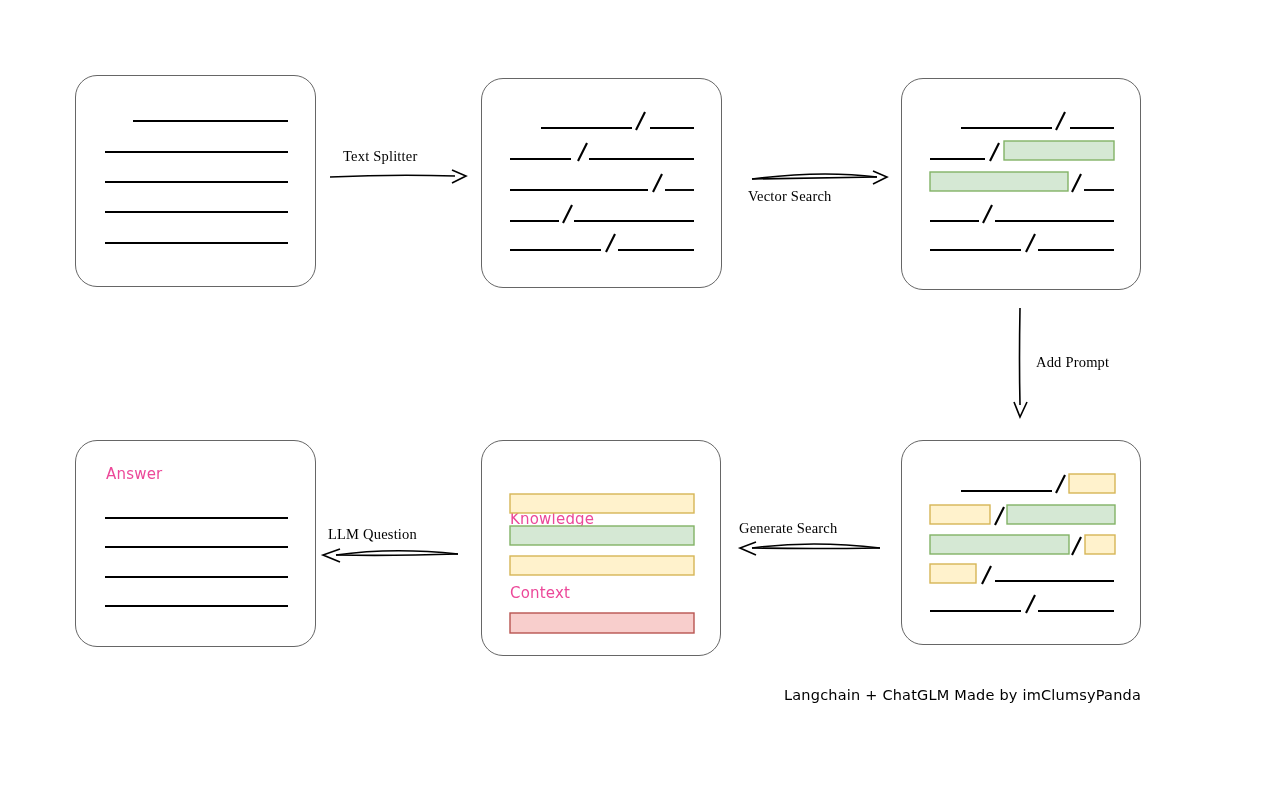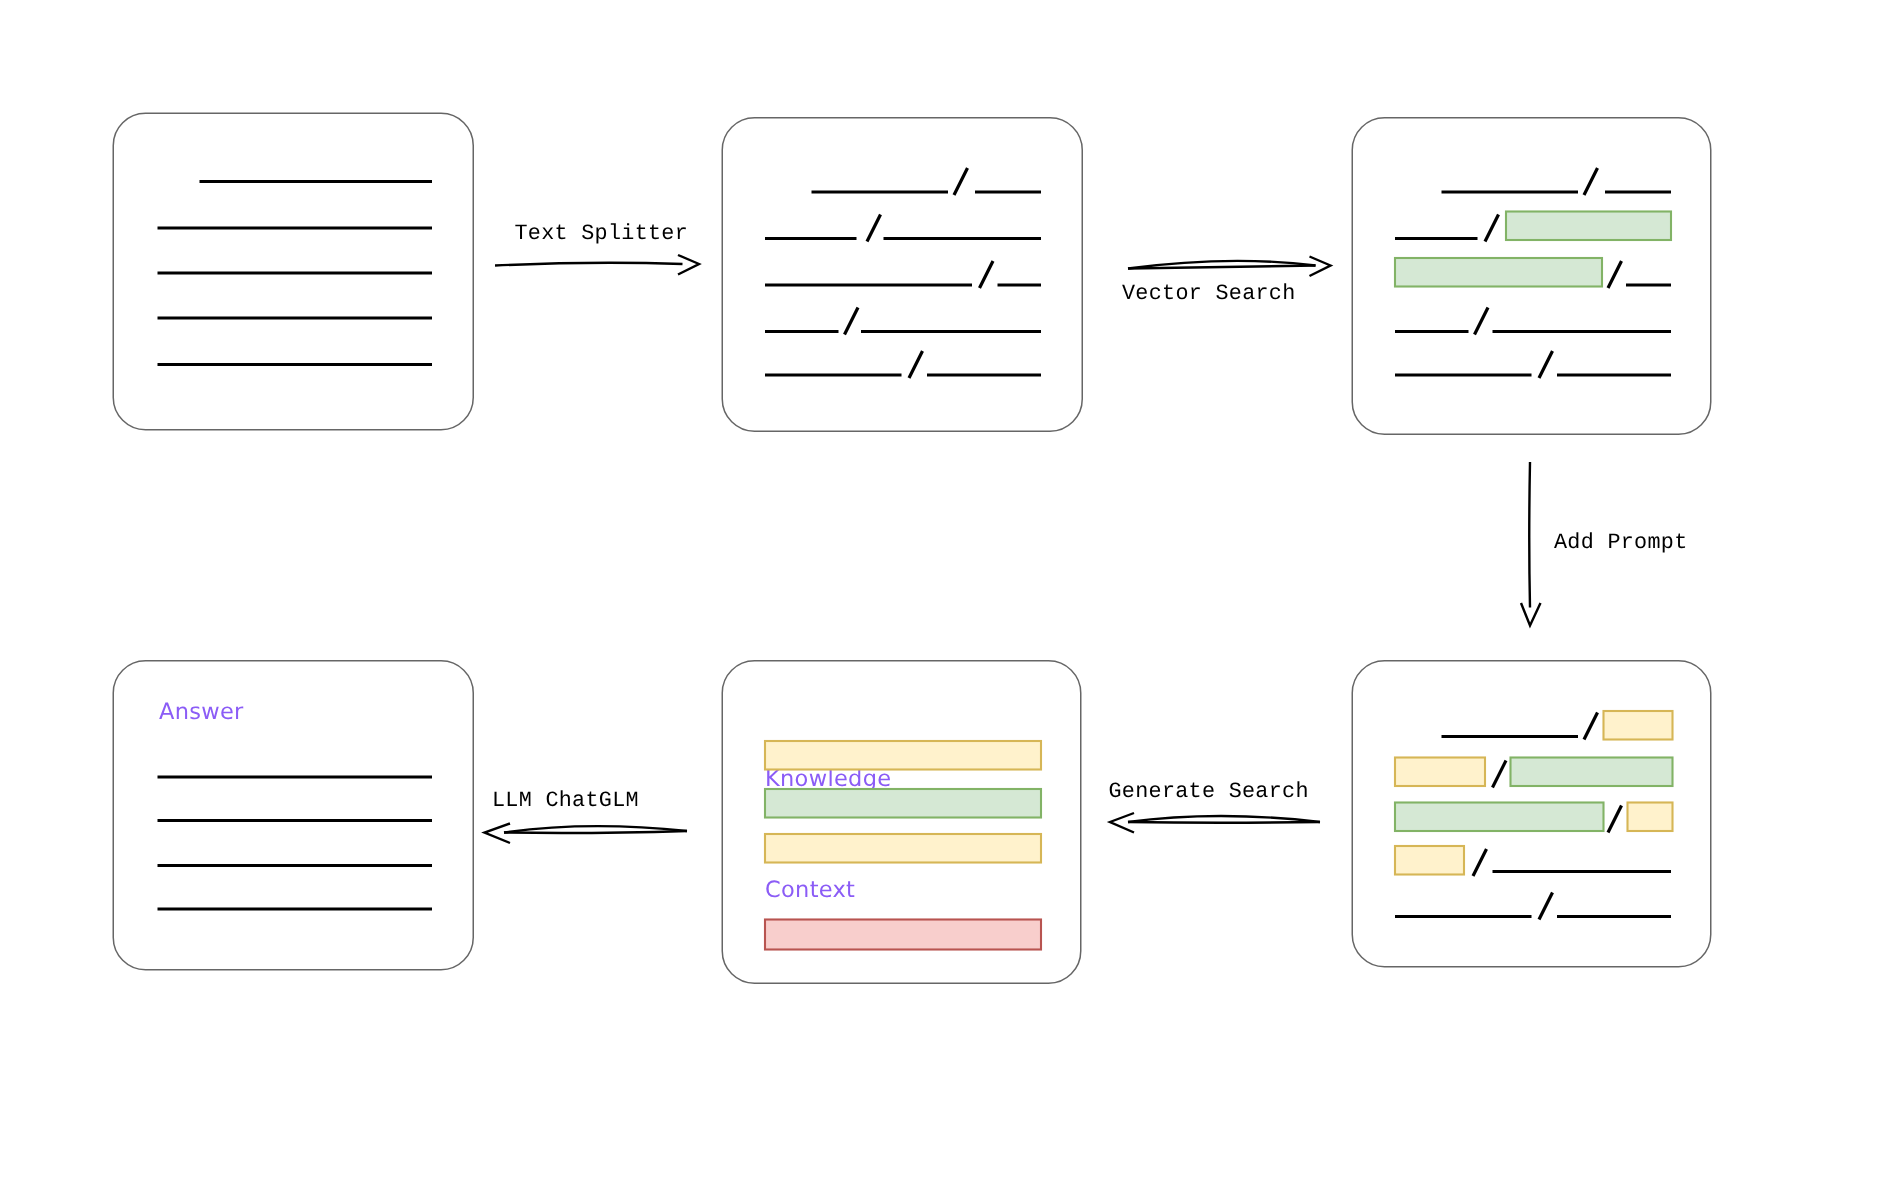--- a/index.html
+++ b/index.html
@@ -24,27 +24,27 @@
     position: absolute;
     box-sizing: border-box;
     border: 1.3px solid #666666;
     border-radius: 22px;
     background: #ffffff;
   }
   .box-label {
     position: absolute;
     font-family: "DejaVu Sans", sans-serif;
     font-size: 15px;
-    color: #8b5cf6;
+    color: #ec4899;
     letter-spacing: 0.2px;
     white-space: nowrap;
   }
   .edge-label {
     position: absolute;
-    font-family: Liberation Mono, monospace;
+    font-family: Liberation Serif, serif;
     font-size: 14.5px;
     color: #000000;
     white-space: nowrap;
     letter-spacing: 0.2px;
   }
   .footer-note {
     position: absolute;
     font-family: "DejaVu Sans", sans-serif;
     font-size: 14.5px;
     color: #000000;
@@ -107,22 +107,23 @@
   <div class="box-label" style="left:510px; top:584px;">Context</div>
 
   <div class="edge-label" style="left:343px; top:148px;">Text Splitter</div>
 
   <div class="edge-label" style="left:748px; top:148px;margin-top:40px;">Vector Search</div>
 
   <div class="edge-label" style="left:1036px; top:354px;">Add Prompt</div>
 
   <div class="edge-label" style="left:739px; top:520px;">Generate Search</div>
 
-  <div class="edge-label" style="left:328px; top:526px;">LLM ChatGLM</div>
-
+  <div class="edge-label" style="left:328px; top:526px;">LLM Question</div>
+
+  <div class="footer-note" style="left:784px; top:687px;">Langchain + ChatGLM Made by imClumsyPanda</div>
 
   <svg class="lines" viewBox="0 0 1262 792" xmlns="http://www.w3.org/2000/svg">
 
     <g>
       <line class="txtline" x1="133" y1="121" x2="288" y2="121"></line>
       <line class="txtline" x1="105" y1="152" x2="288" y2="152"></line>
       <line class="txtline" x1="105" y1="182" x2="288" y2="182"></line>
       <line class="txtline" x1="105" y1="212" x2="288" y2="212"></line>
       <line class="txtline" x1="105" y1="243" x2="288" y2="243"></line>
     </g>

